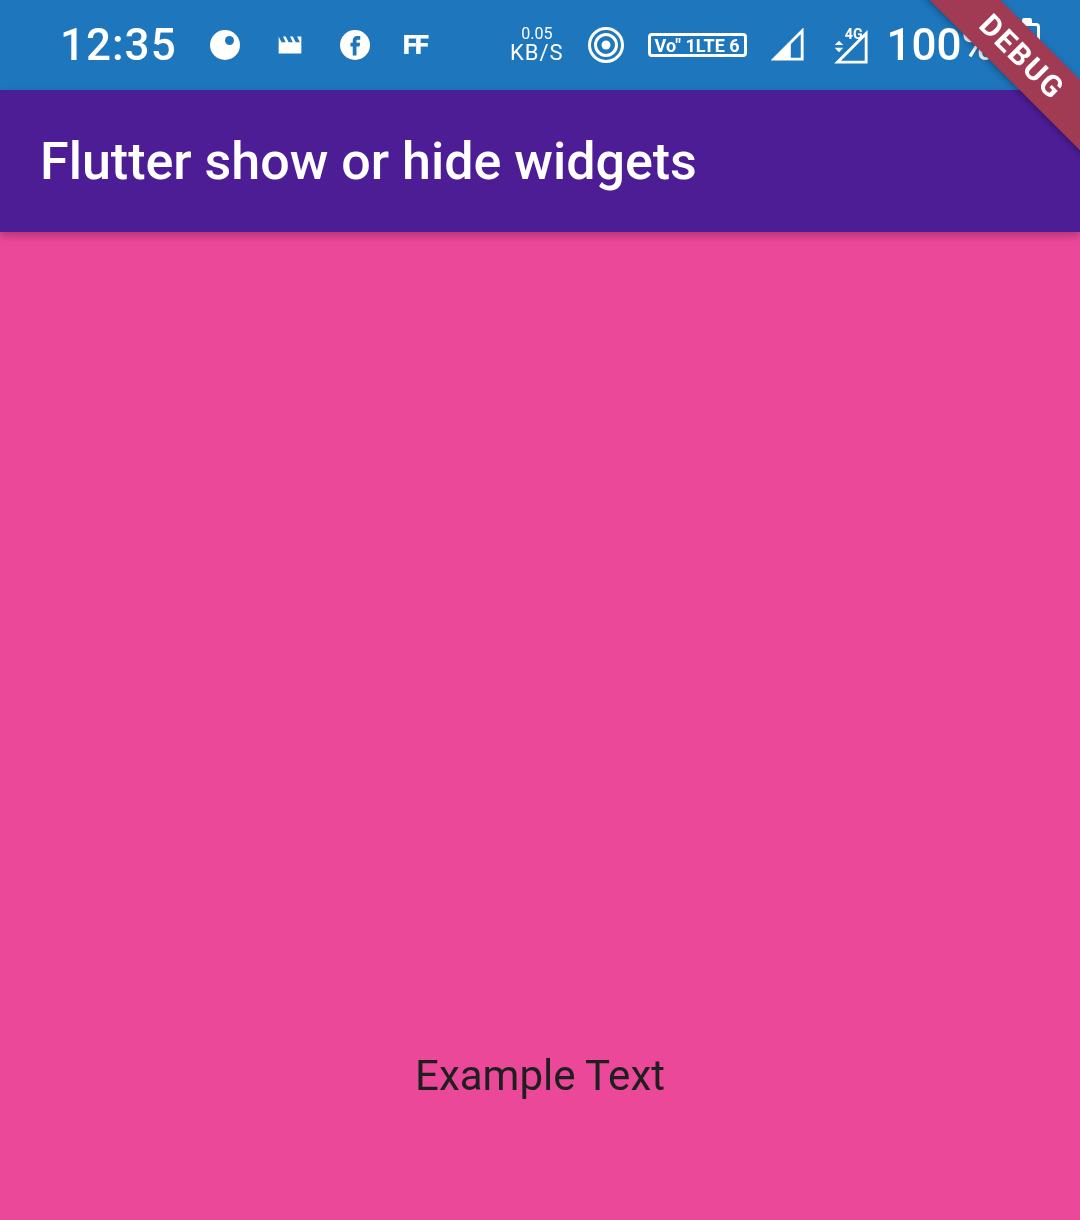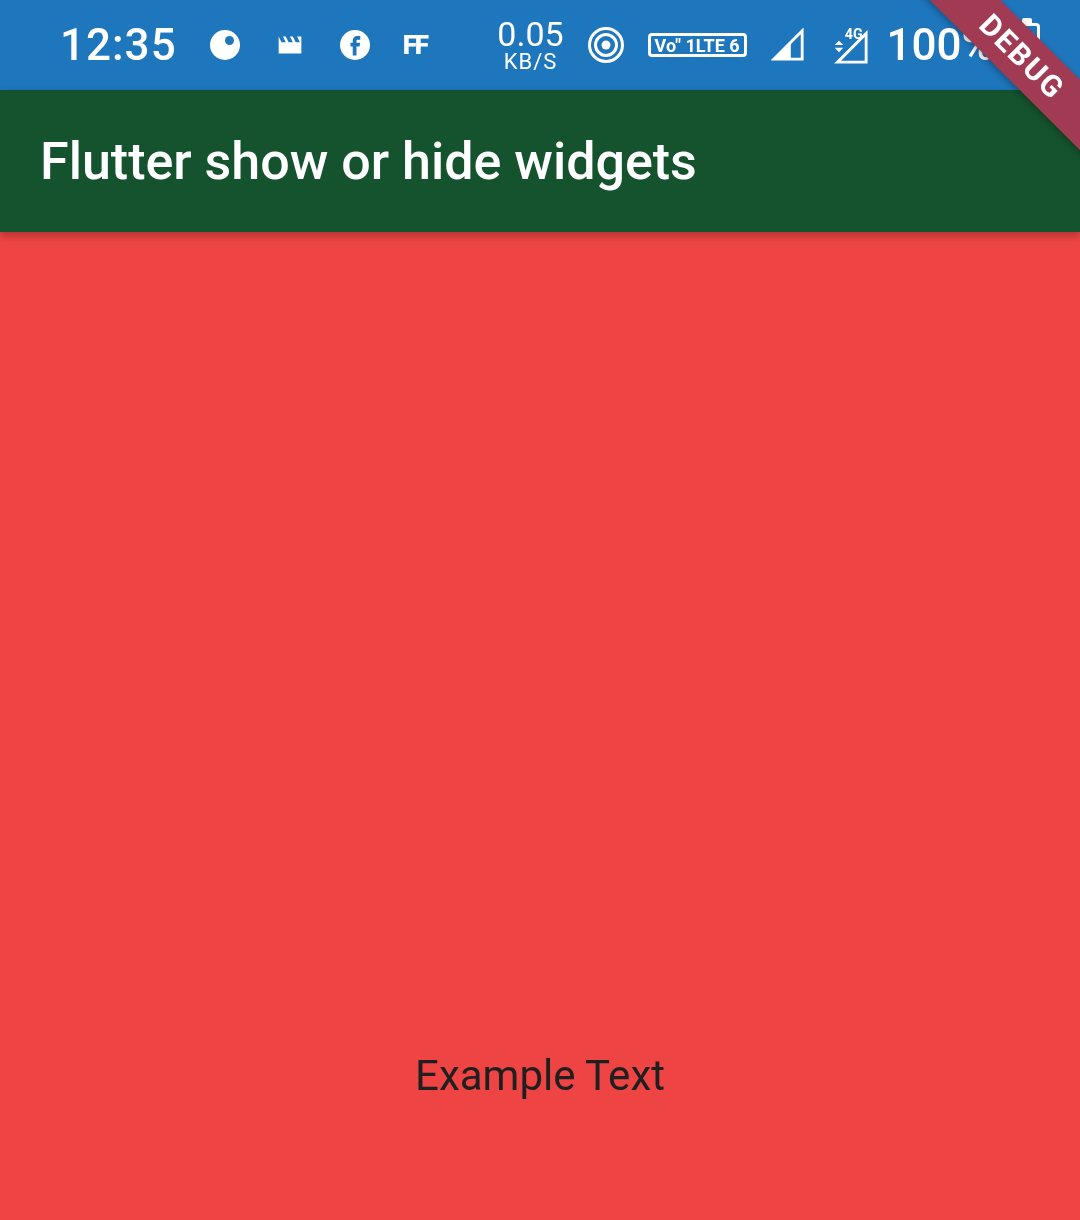--- a/index.html
+++ b/index.html
@@ -47,21 +47,21 @@
       fill: #ffffff;
       margin-left: 6px;
     }
     .status-kbps {
       display: flex;
       flex-direction: column;
       align-items: center;
       line-height: 1;
     }
     .status-kbps .rate {
-      font-size: 34px;
+      font-size: 16px;
       font-weight: 400;
     }
     .status-kbps .unit {
       font-size: 22px;
       font-weight: 400;
       letter-spacing: 1px;
     }
     .volte-box {
       border: 3px solid #ffffff;
       border-radius: 4px;
@@ -100,37 +100,37 @@
       height: 5px;
       background: #ffffff;
       border-radius: 2px 2px 0 0;
     }
     .battery-bolt {
       font-size: 20px;
       color: #ffffff;
     }
     .app-bar {
       height: 142px;
-      background: #14532d;
+      background: #4c1d95;
       display: flex;
       align-items: center;
       padding: 16px 40px;
       box-shadow: 0 4px 8px rgba(0,0,0,0.25);
       position: relative;
       z-index: 1;
     }
     .app-title {
       color: #ffffff;
       font-size: 52px;
       font-weight: 500;
     }
     .body-area {
       position: relative;
       height: calc(1220px - 90px - 142px);
-      background: #ef4444;
+      background: #ec4899;
       padding-left: 46px;
     }
     .example-text {
       position: absolute;
       left: 0;
       right: 0;
       bottom: 120px;
       text-align: center;
       font-size: 42px;
       color: #1f1f1f;

